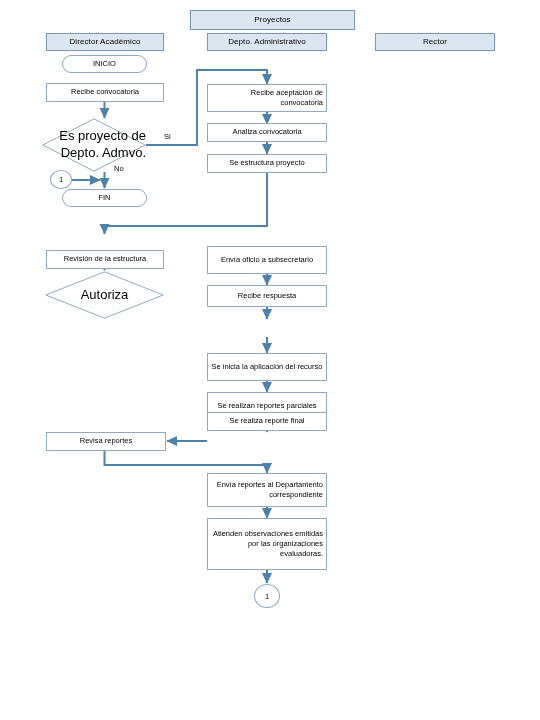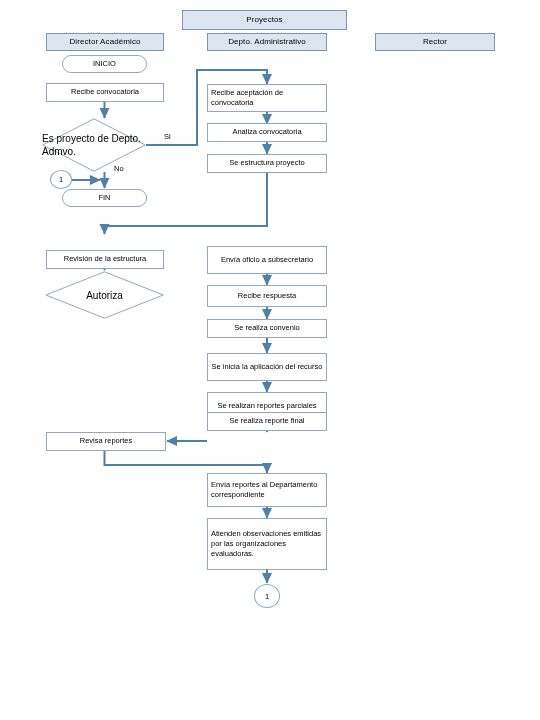--- a/index.html
+++ b/index.html
@@ -35,21 +35,21 @@
   }
   
   .node {
     position: absolute;
     box-sizing: border-box;
     background: #ffffff;
     border: 1px solid #8ea9c1;
     display: flex;
     align-items: center;
     justify-content: center;
-    text-align: left;
+    text-align: right;
     font-size: 7.5px;
     color: #000000;
     line-height: 1.35;
     padding: 1px 3px;
   }
   .node.terminator {
     border-radius: 11px;
     border: 1px solid #8ea9c1;
   }
   
@@ -63,22 +63,22 @@
     width: 100%;
     height: 100%;
     display: block;
   }
   .diamond .dlabel {
     position: absolute;
     inset: 0;
     display: flex;
     align-items: center;
     justify-content: center;
-    text-align: left;
-    font-size: 10px;
+    text-align: right;
+    font-size: 13px;
     line-height: 1.3;
     color: #000000;
     pointer-events: none;
   }
   
   .conn-circle {
     position: absolute;
     box-sizing: border-box;
     border: 1px solid #8ea9c1;
     border-radius: 50%;
@@ -148,21 +148,21 @@
       <path d="M207,441 L167,441" marker-end="url(#arrow)"></path>
 
       <path d="M104.5,451 L104.5,465 L267,465 L267,473" marker-end="url(#arrow)"></path>
 
       <path d="M267,507 L267,518" marker-end="url(#arrow)"></path>
 
       <path d="M267,570 L267,583" marker-end="url(#arrow)"></path>
     </g>
   </svg>
 
-  <div class="lane-header" style="left:182px; top:10px; width:165px; height:20px;">
+  <div class="lane-header" style="left:190px; top:10px; width:165px; height:20px;">
     <span>Proyectos</span>
   </div>
 
   <div class="lane-header" style="left:46px; top:33px; width:118px; height:18px;">
     <span>Director Académico</span>
   </div>
   <div class="lane-header" style="left:207px; top:33px; width:120px; height:18px;">
     <span>Depto. Administrativo</span>
   </div>
   <div class="lane-header" style="left:375px; top:33px; width:120px; height:18px;">
@@ -227,23 +227,20 @@
   </div>
 
   <div class="node" style="left:207px; top:246px; width:120px; height:28px;">
     <span>Envía oficio a subsecretario</span>
   </div>
 
   <div class="node" style="left:207px; top:285px; width:120px; height:22px;">
     <span>Recibe respuesta</span>
   </div>
 
-  <div class="node" style="left:207px; top:319px; width:120px; height:19px;">
-    <span>Se realiza convenio</span>
-  </div>
 
   <div class="node" style="left:207px; top:353px; width:120px; height:28px;">
     <span>Se inicia la aplicación del recurso</span>
   </div>
 
   <div class="node" style="left:207px; top:392px; width:120px; height:28px;">
     <span>Se realizan reportes parciales</span>
   </div>
 
   <div class="node" style="left:207px; top:412px; width:120px; height:19px;">

